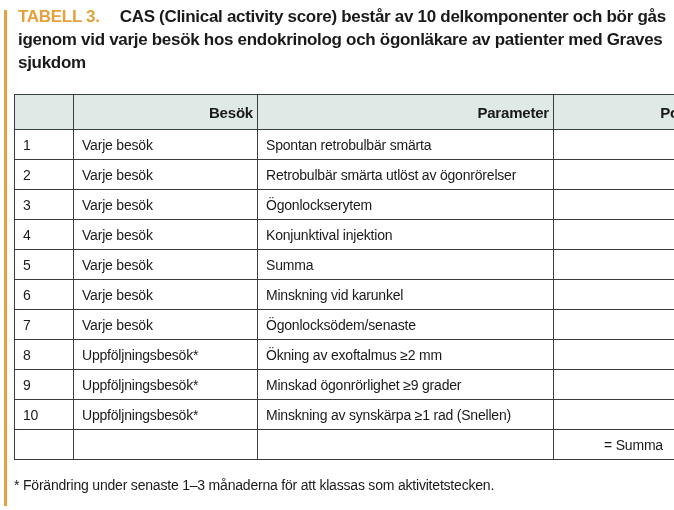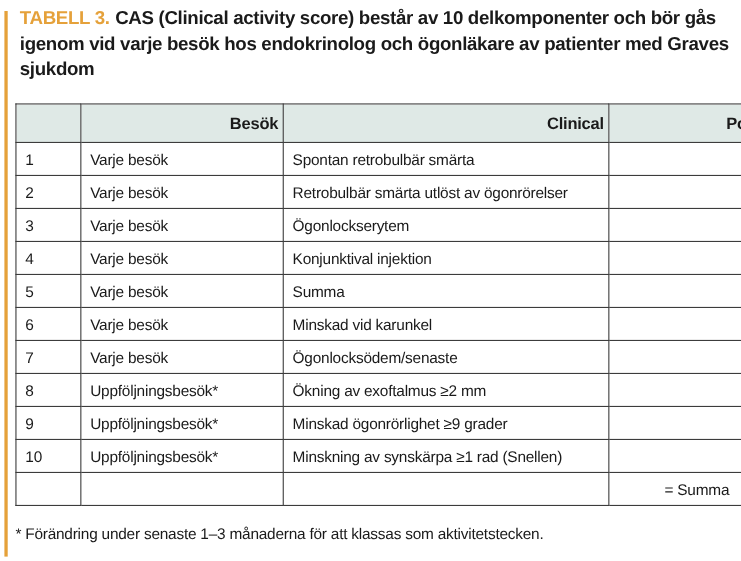--- a/index.html
+++ b/index.html
@@ -16,21 +16,21 @@
   }
   .accent-bar{
     position:absolute;left:4px;top:10px;width:3px;height:496px;
     background:var(--accent);
   }
   .title{
     position:absolute;left:18px;top:5px;width:648px;
     font-size:17px;font-weight:700;line-height:23px;
     letter-spacing:-0.3px;color:var(--ink);
   }
-  .title .tag{color:var(--accent);margin-right:5px;}
+  .title .tag{color:var(--accent);margin-right:20px;}
   table.cas{
     position:absolute;left:14px;top:94px;width:647px;
     border-collapse:collapse;table-layout:fixed;
     font-size:14px;letter-spacing:-0.2px;
   }
   table.cas th, table.cas td{
     border:1px solid var(--border);
     padding:0 4px 0 8px;
     overflow:hidden;white-space:nowrap;
     vertical-align:middle;
@@ -58,21 +58,21 @@
 
 <div class="title">
   <span class="tag">TABELL 3.</span><span>CAS (Clinical activity score) består av 10 delkomponenter och bör gås igenom vid varje besök hos endokrinolog och ögonläkare av patienter med Graves sjukdom</span>
 </div>
 
 <table class="cas">
   <thead>
     <tr>
       <th class="c-nr"></th>
       <th class="c-besok">Besök</th>
-      <th class="c-param">Clinical</th>
+      <th class="c-param">Parameter</th>
       <th class="c-poang">Poäng</th>
     </tr>
   </thead>
   <tbody>
       <tr>
     <td class="c-nr">1</td>
     <td class="c-besok">Varje besök</td>
     <td class="c-param">Spontan retrobulbär smärta</td>
     <td class="c-poang"></td>
   </tr>
@@ -96,21 +96,21 @@
   </tr>
       <tr>
     <td class="c-nr">5</td>
     <td class="c-besok">Varje besök</td>
     <td class="c-param">Summa</td>
     <td class="c-poang"></td>
   </tr>
       <tr>
     <td class="c-nr">6</td>
     <td class="c-besok">Varje besök</td>
-    <td class="c-param">Minskad vid karunkel</td>
+    <td class="c-param">Minskning vid karunkel</td>
     <td class="c-poang"></td>
   </tr>
       <tr>
     <td class="c-nr">7</td>
     <td class="c-besok">Varje besök</td>
     <td class="c-param">Ögonlocksödem/senaste</td>
     <td class="c-poang"></td>
   </tr>
       <tr>
     <td class="c-nr">8</td>

